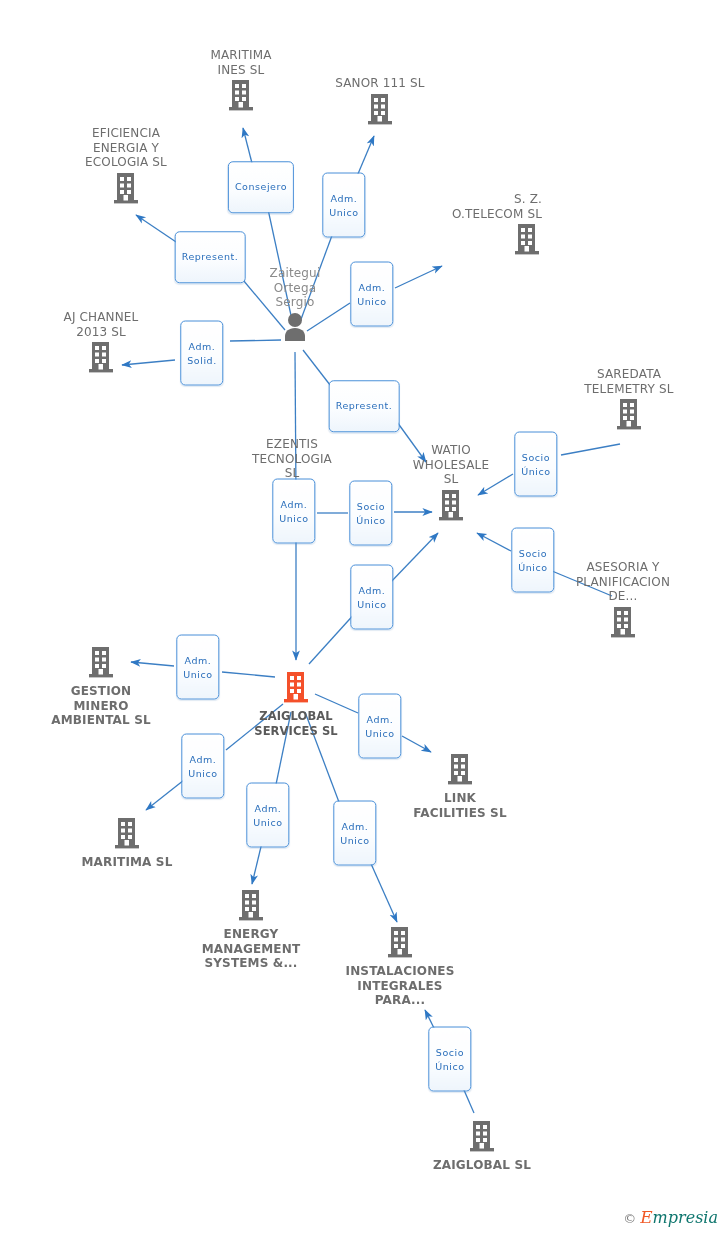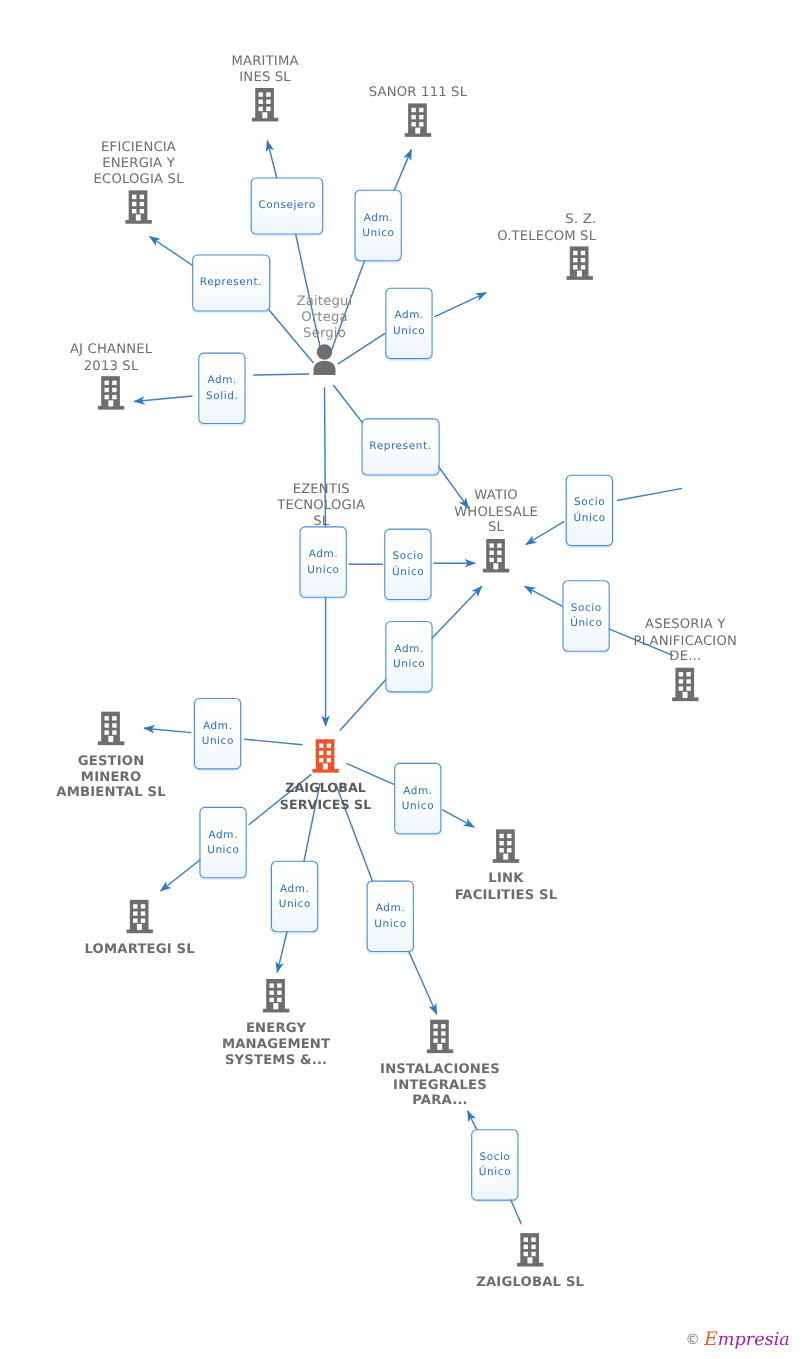--- a/index.html
+++ b/index.html
@@ -30,21 +30,21 @@
     box-shadow:0 1px 1px rgba(90,140,190,.18);
   }
 
   .watermark{
     position:absolute;right:10px;bottom:8px;
     display:flex;align-items:center;gap:4px;
     font-size:15px;color:#5a8fa8;
   }
   .watermark .c{font-size:13px;color:#7d7d7d;}
   .watermark .e{color:#f05a28;font-family:"DejaVu Serif","Liberation Serif",serif;font-style:italic;font-size:17px;line-height:1;}
-  .watermark .rest{font-family:"DejaVu Serif","Liberation Serif",serif;font-style:italic;color:#a21caf;font-size:16px;line-height:1;}
+  .watermark .rest{font-family:"DejaVu Serif","Liberation Serif",serif;font-style:italic;color:#0f766e;font-size:16px;line-height:1;}
 </style>
 </head>
 <body>
 
 <div id="graph">
 
   <svg class="edges" viewBox="0 0 728 1235">
     <defs>
       <marker id="ar" markerWidth="9" markerHeight="9" refX="7.4" refY="3.2" orient="auto" markerUnits="strokeWidth">
         <path d="M0,0.2 L8,3.2 L0,6.2 L2.1,3.2 Z" fill="#2f78c4"></path>
@@ -222,20 +222,41 @@
             <rect x="9" y="12.5" width="4" height="4"></rect>
             <rect x="16" y="12.5" width="4" height="4"></rect>
             <rect x="9" y="19" width="4" height="4"></rect>
             <rect x="16" y="19" width="4" height="4"></rect>
             <rect x="12.5" y="24" width="4.5" height="5.5"></rect>
           </g>
         </svg>
     </span>
   </div>
 
+  <div class="node" style="left:629px;top:367px;width:150px;">
+    <span class="lbl lbl-above">SAREDATA
+TELEMETRY SL</span>
+    <span class="ico">
+      <svg width="30" height="34" viewBox="0 0 30 34">
+          <g fill="#6E6E6E">
+            <rect x="6" y="2" width="17" height="28"></rect>
+            <rect x="3" y="29" width="24" height="3.4"></rect>
+          </g>
+          <g fill="#fff">
+            <rect x="9" y="6" width="4" height="4"></rect>
+            <rect x="16" y="6" width="4" height="4"></rect>
+            <rect x="9" y="12.5" width="4" height="4"></rect>
+            <rect x="16" y="12.5" width="4" height="4"></rect>
+            <rect x="9" y="19" width="4" height="4"></rect>
+            <rect x="16" y="19" width="4" height="4"></rect>
+            <rect x="12.5" y="24" width="4.5" height="5.5"></rect>
+          </g>
+        </svg>
+    </span>
+  </div>
 
   <div class="node" style="left:451px;top:443px;width:100px;">
     <span class="lbl lbl-above">WATIO
 WHOLESALE
 SL</span>
     <span class="ico">
       <svg width="30" height="34" viewBox="0 0 30 34">
           <g fill="#6E6E6E">
             <rect x="6" y="2" width="17" height="28"></rect>
             <rect x="3" y="29" width="24" height="3.4"></rect>
@@ -354,21 +375,21 @@
             <rect x="9" y="6" width="4" height="4"></rect>
             <rect x="16" y="6" width="4" height="4"></rect>
             <rect x="9" y="12.5" width="4" height="4"></rect>
             <rect x="16" y="12.5" width="4" height="4"></rect>
             <rect x="9" y="19" width="4" height="4"></rect>
             <rect x="16" y="19" width="4" height="4"></rect>
             <rect x="12.5" y="24" width="4.5" height="5.5"></rect>
           </g>
         </svg>
     </span>
-    <span class="lbl lbl-below">LOMARTEGI SL</span>
+    <span class="lbl lbl-below">MARITIMA SL</span>
   </div>
 
   <div class="node" style="left:251px;top:888px;width:150px;">
     <span class="ico">
       <svg width="30" height="34" viewBox="0 0 30 34">
           <g fill="#6E6E6E">
             <rect x="6" y="2" width="17" height="28"></rect>
             <rect x="3" y="29" width="24" height="3.4"></rect>
           </g>
           <g fill="#fff">

